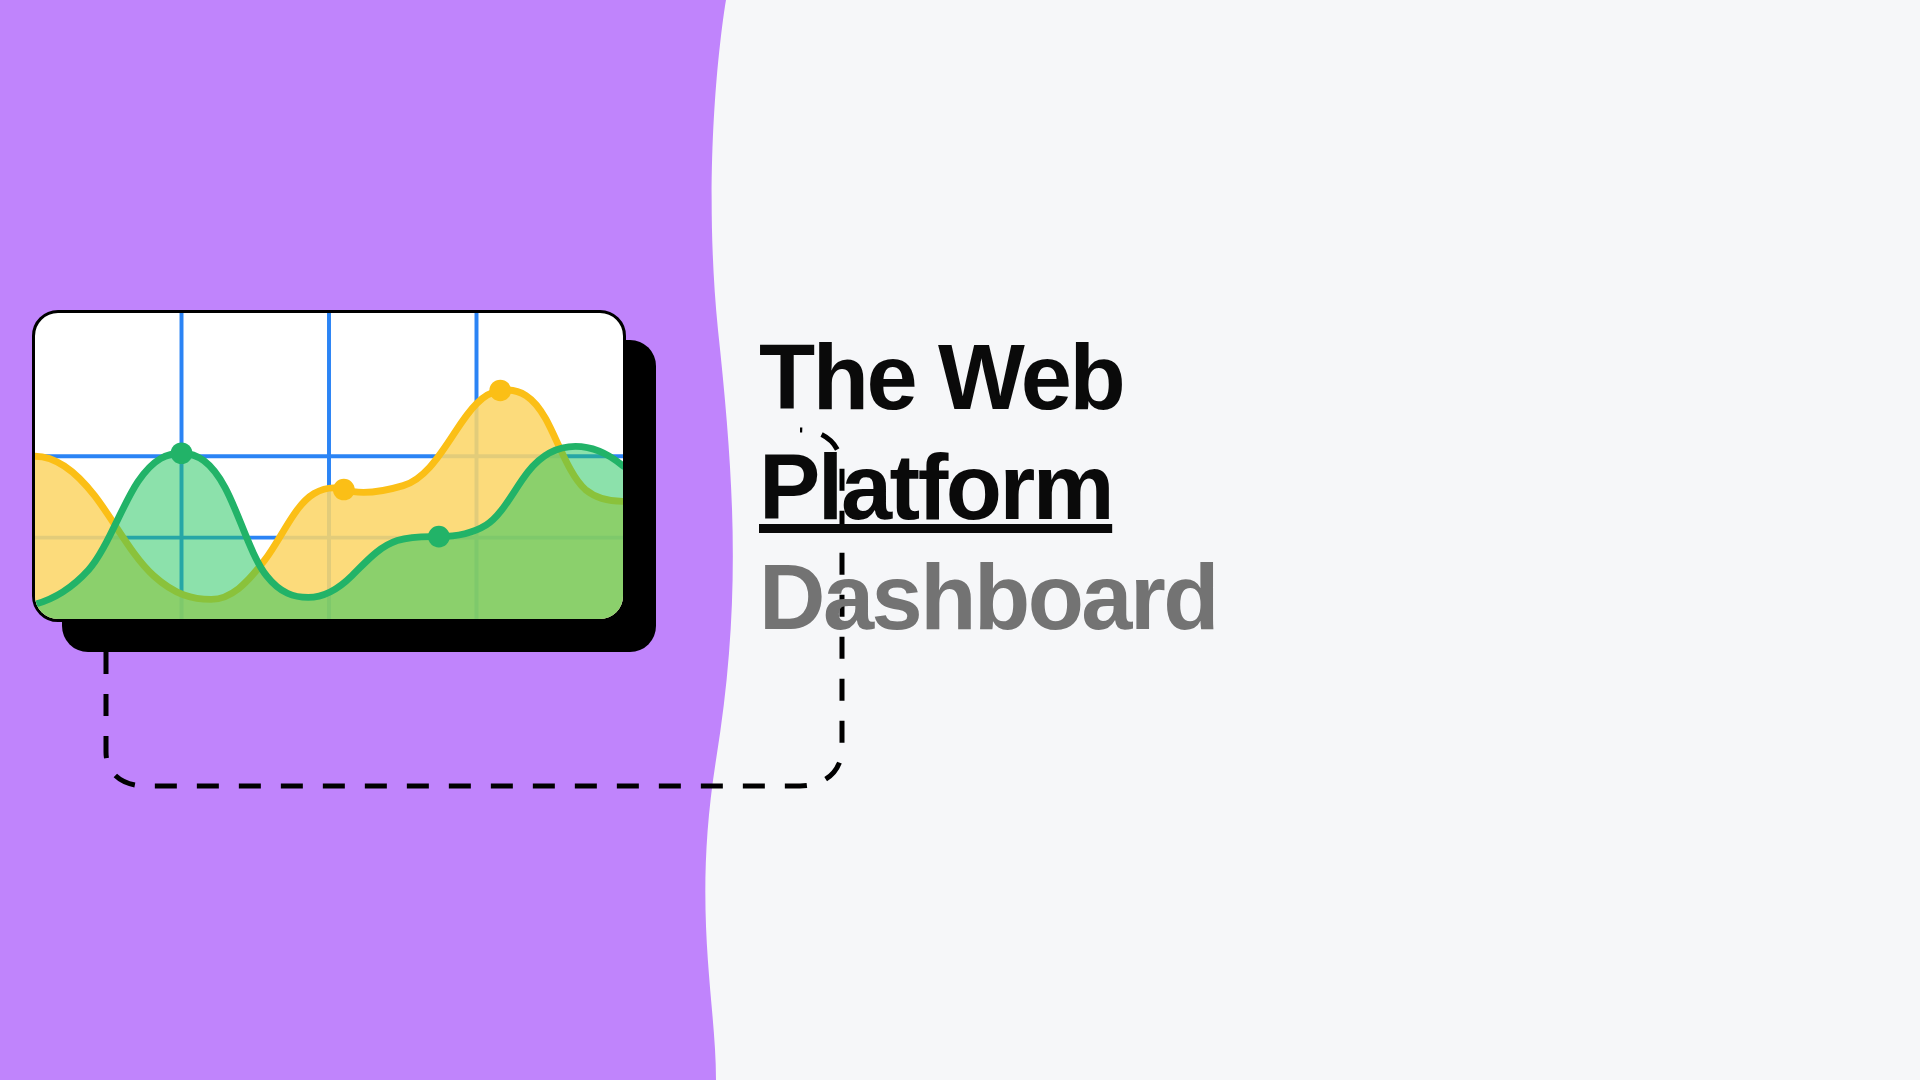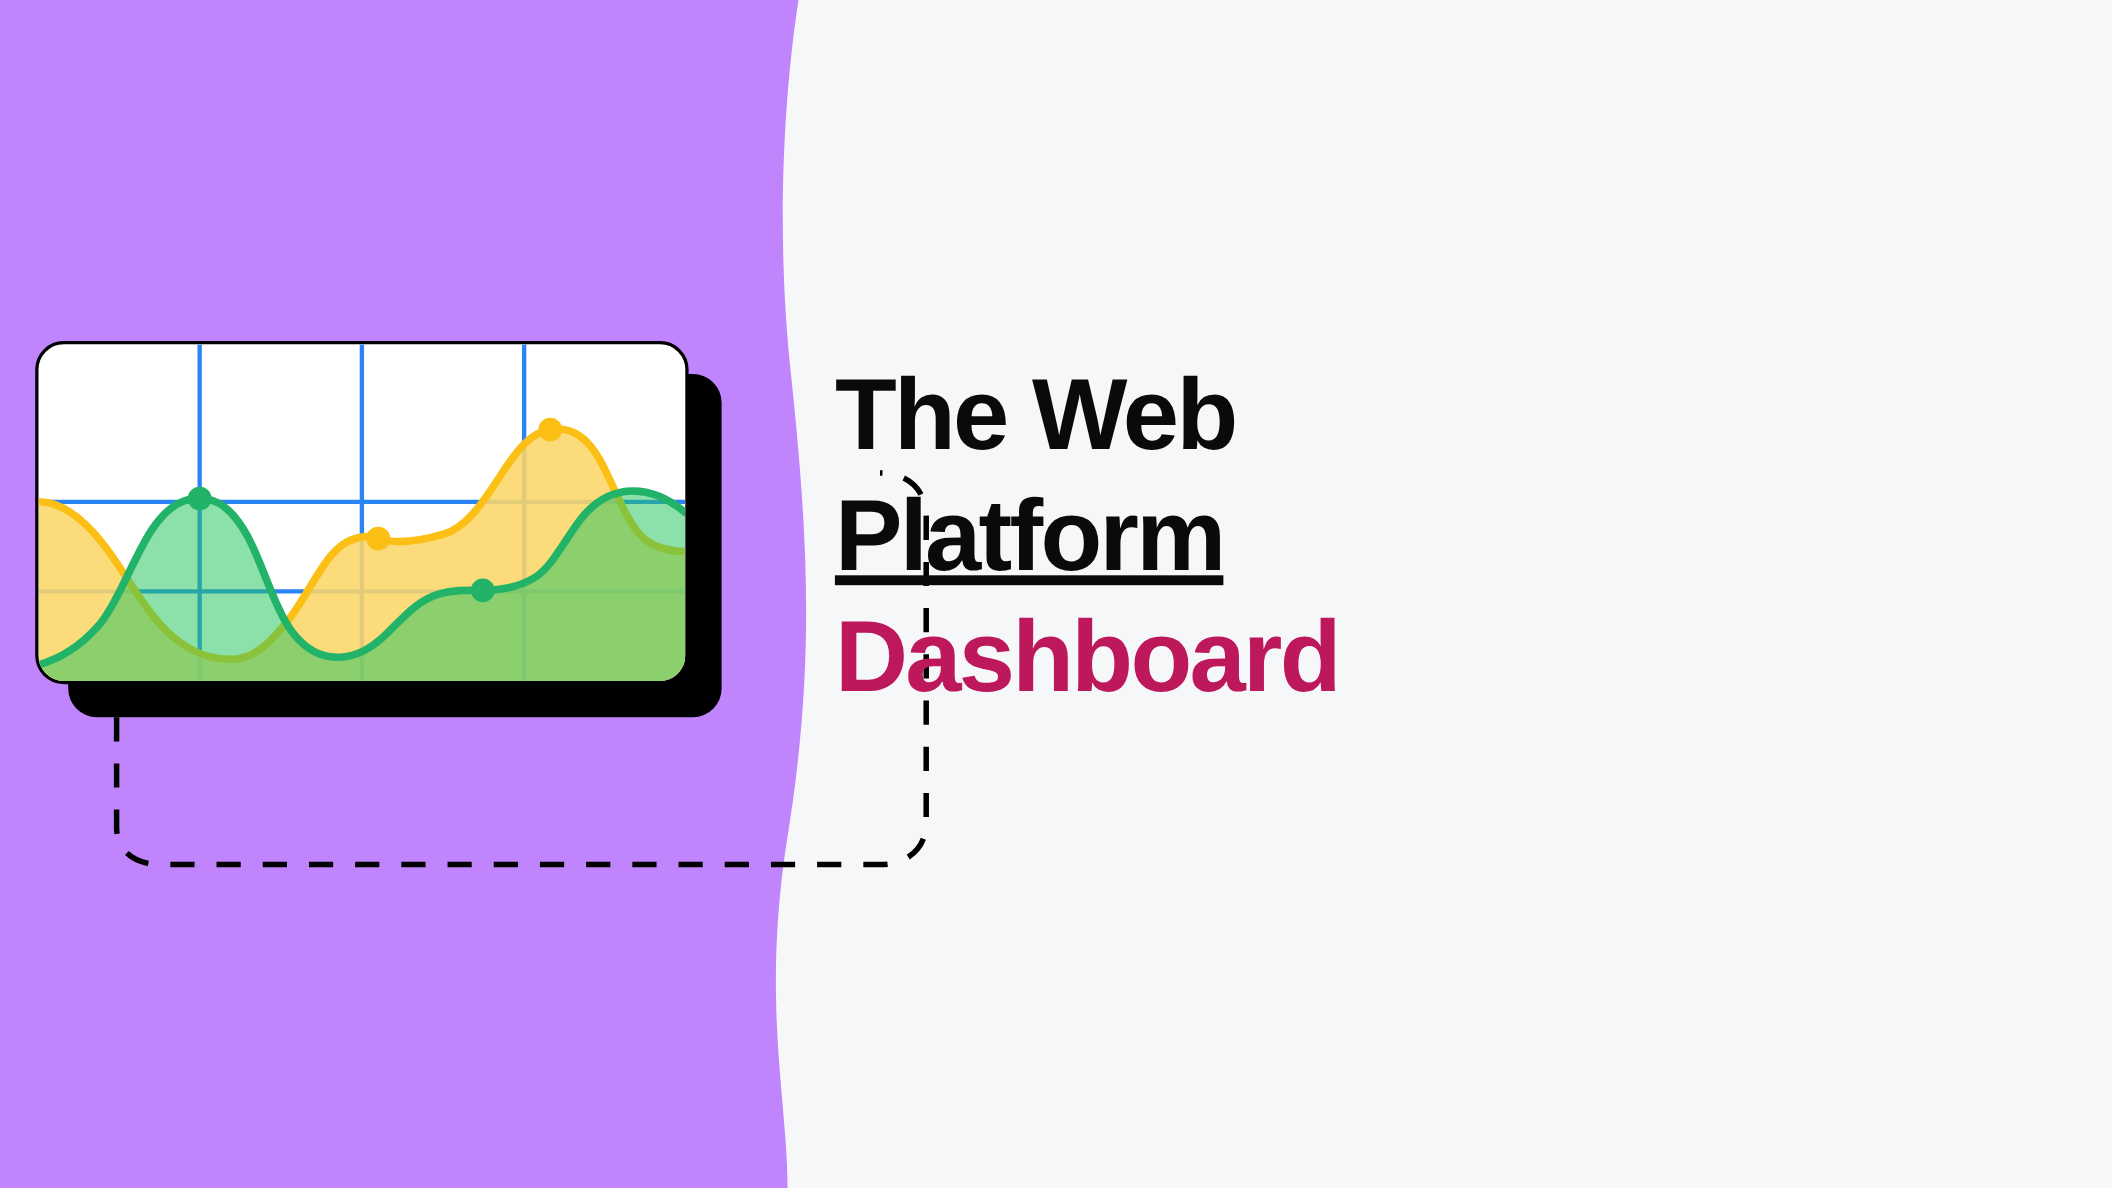--- a/index.html
+++ b/index.html
@@ -134,16 +134,16 @@
         <circle cx="470" cy="79" r="11" fill="#fbbf16"></circle>
         <circle cx="148" cy="143" r="11" fill="#22b368"></circle>
         <circle cx="408" cy="228" r="11" fill="#22b368"></circle>
       </g>
     </svg>
   </div>
 
   <div id="title-block">
     <div class="title-line" style="color: rgb(10, 10, 10);">The Web</div>
     <div class="title-line" style="color: rgb(10, 10, 10); text-decoration: underline;">Platform</div>
-    <div class="title-line" style="color: #be185d;">Dashboard</div>
+    <div class="title-line" style="color: #737373;">Dashboard</div>
   </div>
 
 </div>
 
 </body></html>

